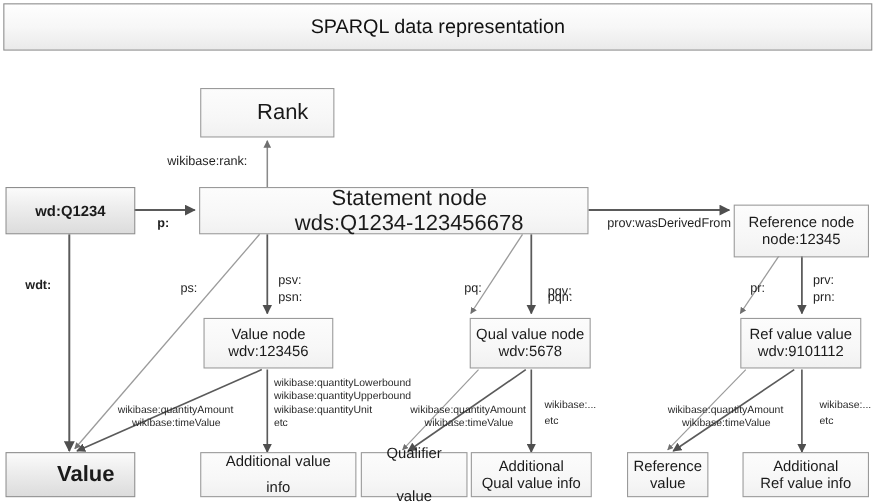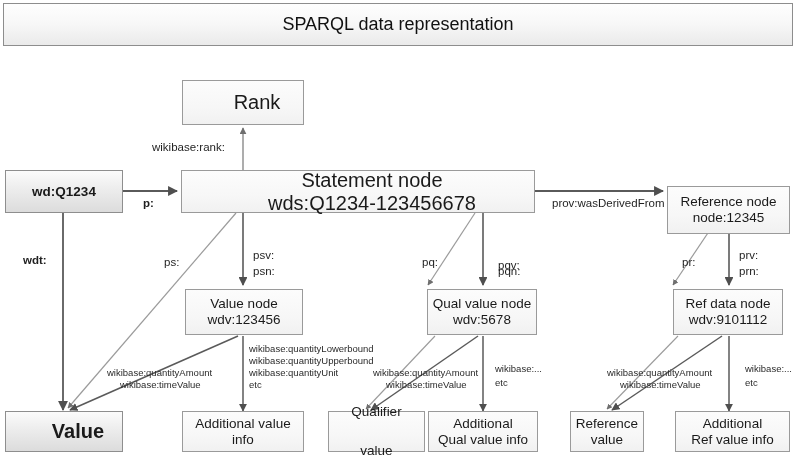--- a/index.html
+++ b/index.html
@@ -154,29 +154,29 @@
     <span class="ln">Value node</span>
     <span class="ln">wdv:123456</span>
   </div>
 
   <div class="node plain fs13" style="left:427px; top:289px; width:110px; height:46px;">
     <span class="ln">Qual value node</span>
     <span class="ln">wdv:5678</span>
   </div>
 
   <div class="node plain fs13" style="left:673px; top:289px; width:110px; height:46px;">
-    <span class="ln">Ref data node</span>
+    <span class="ln">Ref value value</span>
     <span class="ln">wdv:9101112</span>
   </div>
 
   <div class="node entity fs15" style="left:5px; top:411px; width:118px; height:41px;">
     <span class="ln">Value</span>
   </div>
 
-  <div class="node plain fs13" style="left:182px; top:411px; width:122px; height:41px;">
+  <div class="node plain fs13" style="left:182px; top:411px; width:142px; height:41px;justify-content:space-between;">
     <span class="ln">Additional value</span>
     <span class="ln">info</span>
   </div>
 
   <div class="node plain fs13" style="left:328px; top:411px; width:97px; height:41px;gap:23px;">
     <span class="ln">Qualifier</span>
     <span class="ln">value</span>
   </div>
 
   <div class="node plain fs13" style="left:428px; top:411px; width:110px; height:41px;">

